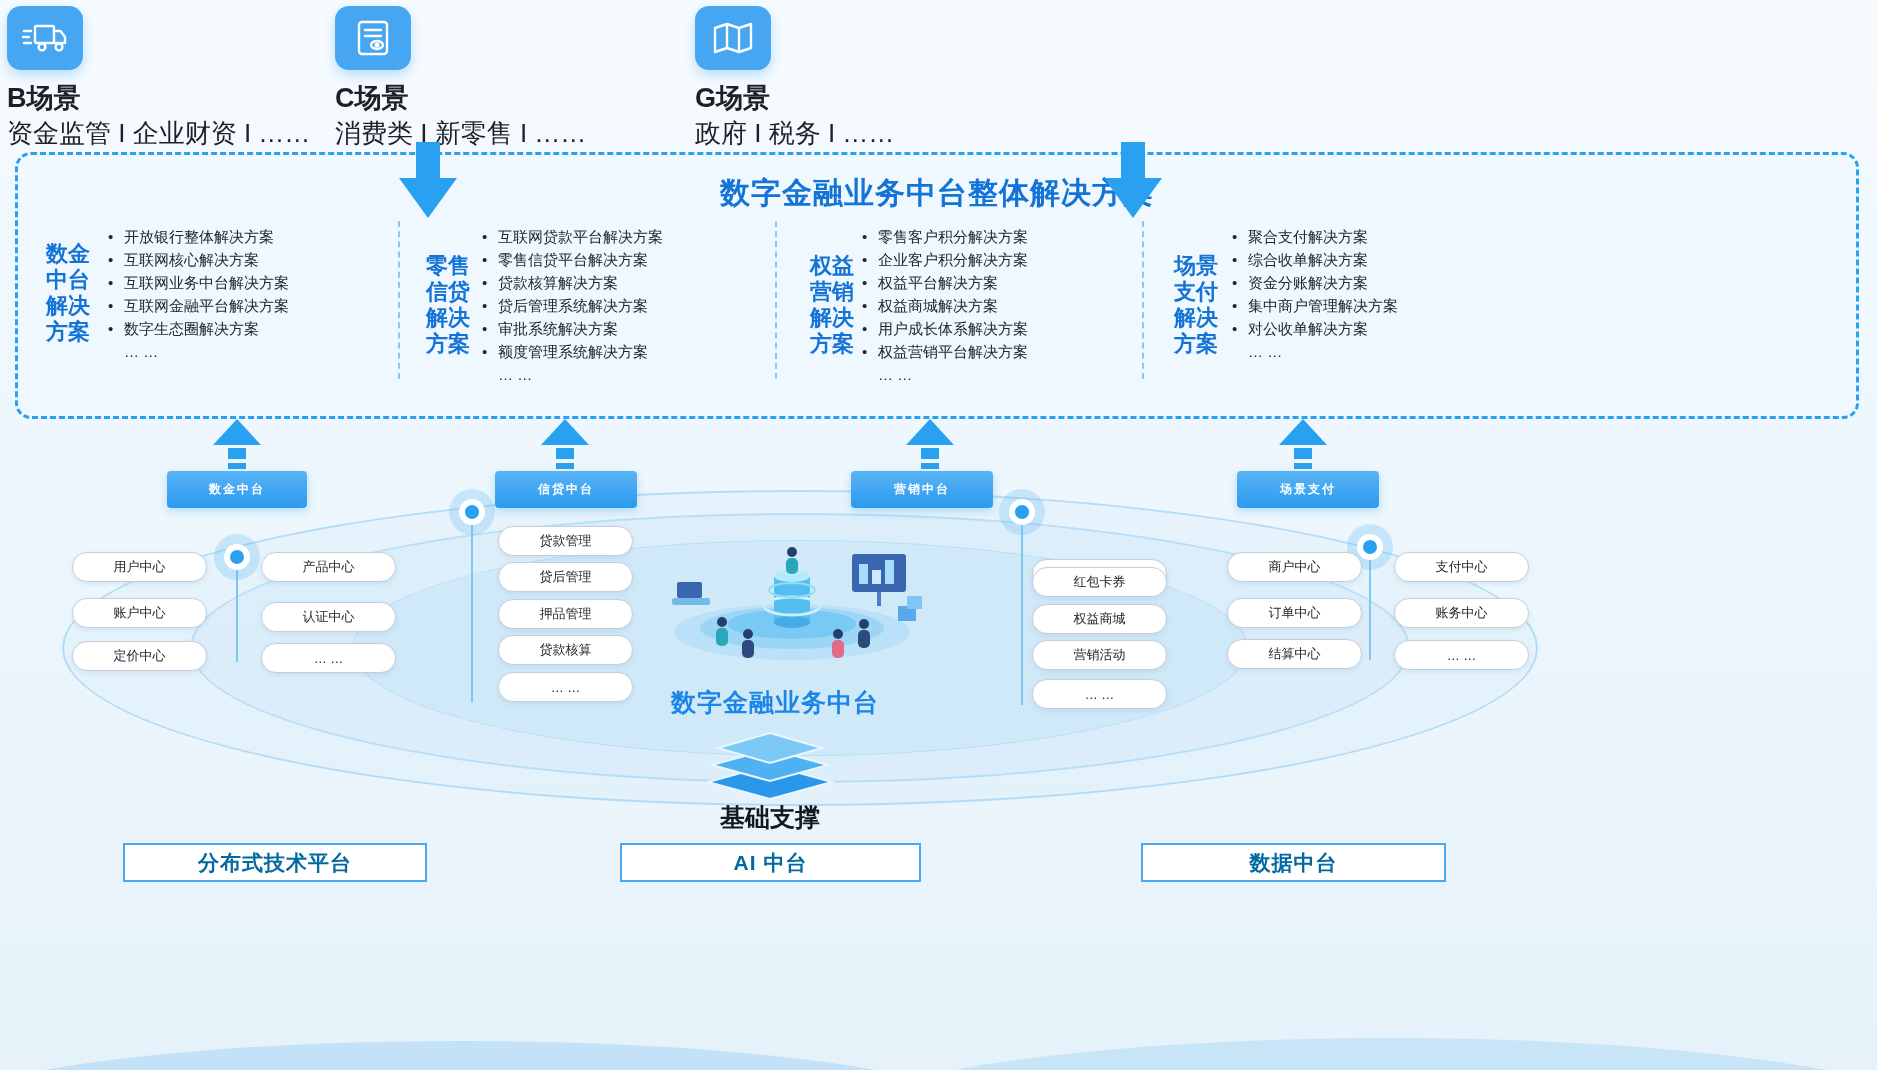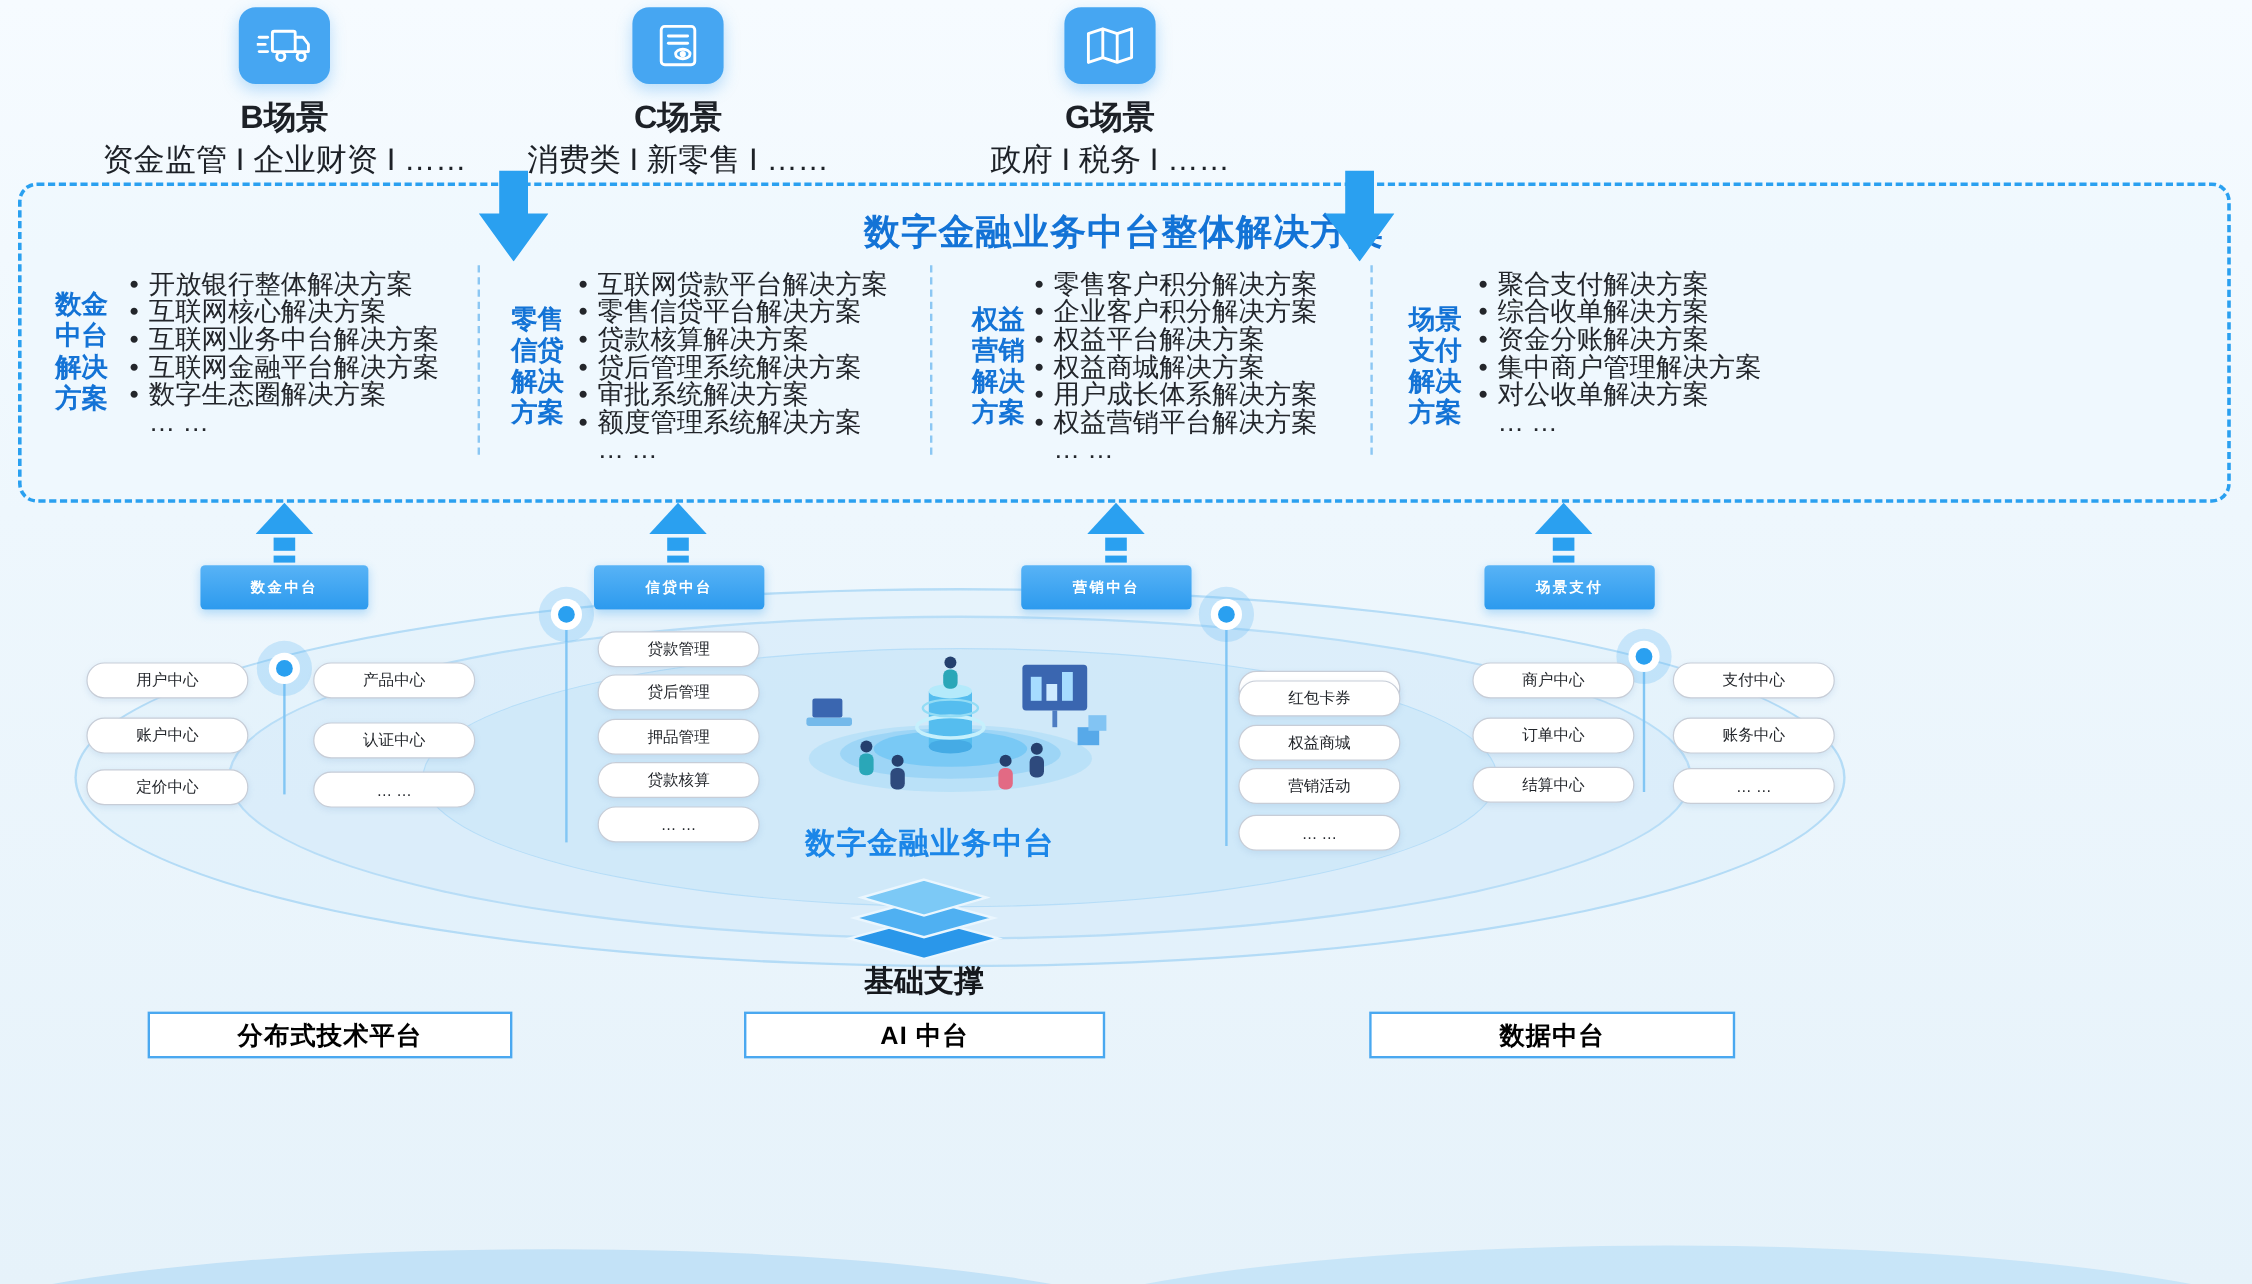--- a/index.html
+++ b/index.html
@@ -5,45 +5,45 @@
   *{margin:0;padding:0;box-sizing:border-box;}
   html,body{width:1877px;height:1070px;}
   body{font-family:"Liberation Sans",sans-serif;}
   .canvas{position:relative;width:1877px;height:1070px;overflow:hidden;
     background:linear-gradient(180deg,#f6fbff 0%,#eef7fd 40%,#e6f2fa 100%);}
   .ring{position:absolute;border-radius:50%;z-index:0;}
   .ring-outer{border:2px solid rgba(140,200,242,.55);background:rgba(205,231,249,.22);}
   .ring-mid{border:2px solid rgba(150,206,244,.5);background:rgba(198,228,248,.28);}
   .ring-inner{border:1px solid rgba(160,211,245,.55);background:rgba(190,225,247,.38);}
   .wave{position:absolute;border-radius:50% 50% 0 0/100% 100% 0 0;z-index:0;}
-  .scenario{position:absolute;top:6px;width:460px;display:flex;flex-direction:column;align-items:center;z-index:2;}
+  .scenario{position:absolute;top:6px;width:460px;display:flex;flex-direction:column;align-items:flex-start;z-index:2;}
   .scenario-icon{width:76px;height:64px;border-radius:14px;background:#46a6f2;display:flex;align-items:center;justify-content:center;box-shadow:0 5px 12px rgba(70,166,242,.35);}
   .scenario-title{margin-top:10px;font-size:27px;font-weight:600;color:#1d2127;}
   .scenario-sub{margin-top:0;font-size:26px;color:#1d2127;}
   .down-arrow{position:absolute;z-index:3;}
   .solution-box{position:absolute;left:15px;top:152px;width:1844px;height:267px;border:3px dashed #2aa0f0;border-radius:16px;background:rgba(238,248,254,.85);z-index:1;}
   .solution-title{position:absolute;left:0;top:18px;width:100%;text-align:center;font-size:30px;font-weight:700;color:#1373d6;letter-spacing:1px;}
   .sol-label{position:absolute;width:52px;text-align:center;font-size:22px;font-weight:700;color:#1373d6;line-height:26px;}
-  .sol-items{position:absolute;font-size:22px;line-height:23px;color:#23262b;}
+  .sol-items{position:absolute;font-size:15px;line-height:23px;color:#23262b;}
   .sol-item{position:relative;padding-left:18px;}
   .sol-item::before{content:"•";position:absolute;left:2px;}
   .sol-item.more::before{content:"";}
   .sol-divider{position:absolute;top:66px;height:158px;border-left:2px dashed #8cc7f3;}
   .up-arrow{position:absolute;z-index:2;}
   .mid-btn{position:absolute;top:471px;height:37px;display:flex;align-items:center;justify-content:center;background:linear-gradient(180deg,#58b3f6,#2c9aee);color:#fff;font-size:12px;font-weight:700;letter-spacing:2px;border-radius:4px;z-index:3;box-shadow:0 3px 8px rgba(45,154,238,.3);}
   .vline{position:absolute;width:2px;background:#82c6f4;z-index:1;}
   .node{position:absolute;width:46px;height:46px;border-radius:50%;background:rgba(86,178,245,.25);z-index:2;}
   .node::before{content:"";position:absolute;left:10px;top:10px;width:26px;height:26px;border-radius:50%;background:#fff;}
   .node::after{content:"";position:absolute;left:16px;top:16px;width:14px;height:14px;border-radius:50%;background:#2aa0f0;}
   .pill{position:absolute;width:135px;height:30px;border-radius:16px;background:#fff;border:1px solid #c7cdd7;display:flex;align-items:center;justify-content:center;font-size:13px;color:#23262b;z-index:3;box-shadow:0 2px 5px rgba(110,155,200,.18);}
   .center-illo{position:absolute;left:652px;top:518px;z-index:2;}
   .center-label{position:absolute;left:630px;top:686px;width:290px;text-align:center;font-size:25px;font-weight:700;color:#1b86e8;z-index:3;letter-spacing:1px;}
   .foundation-icon{position:absolute;left:703px;top:731px;z-index:2;}
   .foundation-label{position:absolute;left:670px;top:801px;width:200px;text-align:center;font-size:25px;font-weight:700;color:#15181d;z-index:2;}
-  .bottom-box{position:absolute;top:843px;height:39px;background:#fff;border:2px solid #4aa8f0;display:flex;align-items:center;justify-content:center;font-size:21px;font-weight:700;color:#000000;z-index:2;letter-spacing:1px;}
+  .bottom-box{position:absolute;top:843px;height:39px;background:#fff;border:2px solid #4aa8f0;display:flex;align-items:center;justify-content:center;font-size:21px;font-weight:700;color:#0369a1;z-index:2;letter-spacing:1px;}
 </style>
 </head>
 <body>
 
 <div class="canvas">
 
   <div class="ring ring-outer" style="left:62px;top:490px;width:1476px;height:316px;"></div>
   <div class="ring ring-mid" style="left:190px;top:513px;width:1220px;height:270px;"></div>
   <div class="ring ring-inner" style="left:352px;top:540px;width:896px;height:216px;"></div>
 

